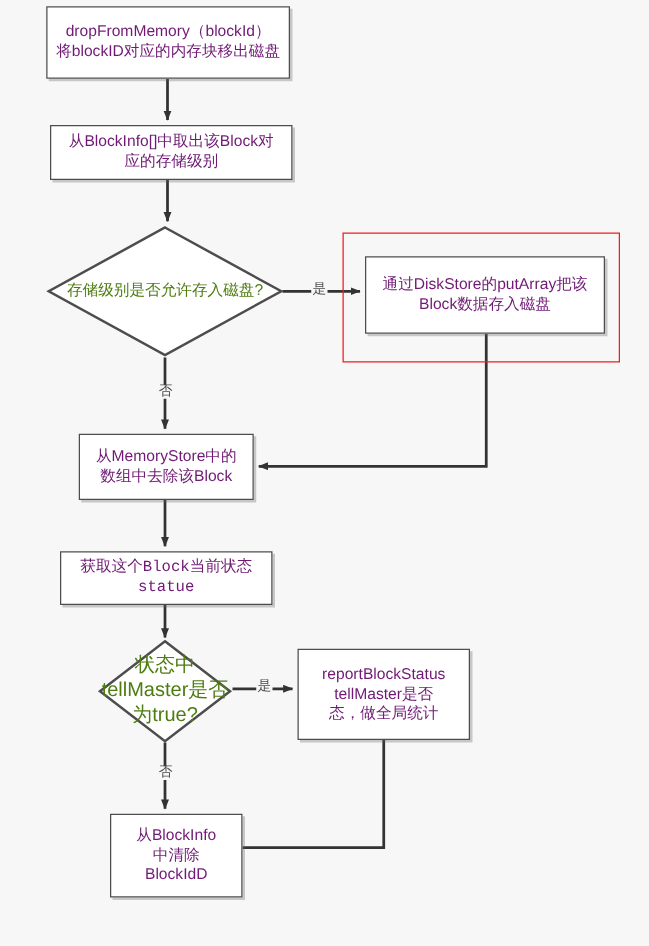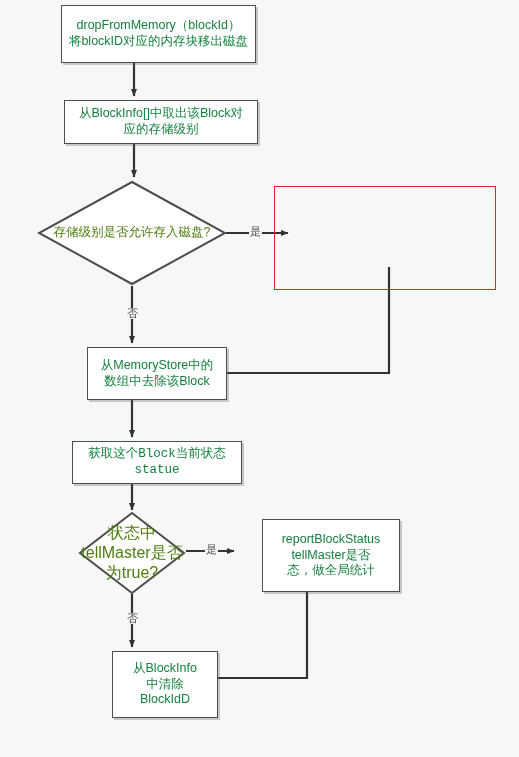--- a/index.html
+++ b/index.html
@@ -25,24 +25,23 @@
     width: 519px;
     height: 757px;
   }
   .node {
     position: absolute;
     box-sizing: border-box;
     display: flex;
     align-items: center;
     justify-content: center;
     text-align: center;
-    color: #15803d;
+    color: #701a75;
     line-height: 1.25;
     white-space: pre-line;
-    margin-left: 24px;
   }
   .box {
     background: #ffffff;
     border: 1.6px solid #4d4d4d;
     box-shadow: 2px 2px 0 rgba(100,100,100,0.32);
     font-size: 12.5px;
   }
   .diamond-wrap {
     position: absolute;
   }
@@ -123,20 +122,22 @@
   <div class="node box" style="left:40px; top:100px; width:194px; height:44px;">从BlockInfo[]中取出该Block对
 应的存储级别</div>
 
   <div class="diamond-wrap" style="left:37px; top:180px; width:190px; height:106px;">
     <svg width="190" height="106" viewBox="0 0 190 106" xmlns="http://www.w3.org/2000/svg">
       <polygon points="95,2 188,53 95,104 2,53" fill="#ffffff" stroke="#4d4d4d" stroke-width="2"></polygon>
     </svg>
     <div class="diamond-label">存储级别是否允许存入磁盘?</div>
   </div>
 
+  <div class="node box" style="left:292px; top:205px; width:192px; height:62px;">通过DiskStore的putArray把该
+Block数据存入磁盘</div>
 
   <div class="node box" style="left:63px; top:347px; width:140px; height:53px;">从MemoryStore中的
 数组中去除该Block</div>
 
   <div class="node box" style="left:48px; top:441px; width:170px; height:43px;font-family:Liberation Mono, monospace;">获取这个Block当前状态
 statue</div>
 
   <div class="diamond-wrap" style="left:78px; top:511px; width:108px; height:84px;">
     <svg width="108" height="84" viewBox="0 0 108 84" xmlns="http://www.w3.org/2000/svg">
       <polygon points="54,2 106,42 54,82 2,42" fill="#ffffff" stroke="#4d4d4d" stroke-width="2"></polygon>

